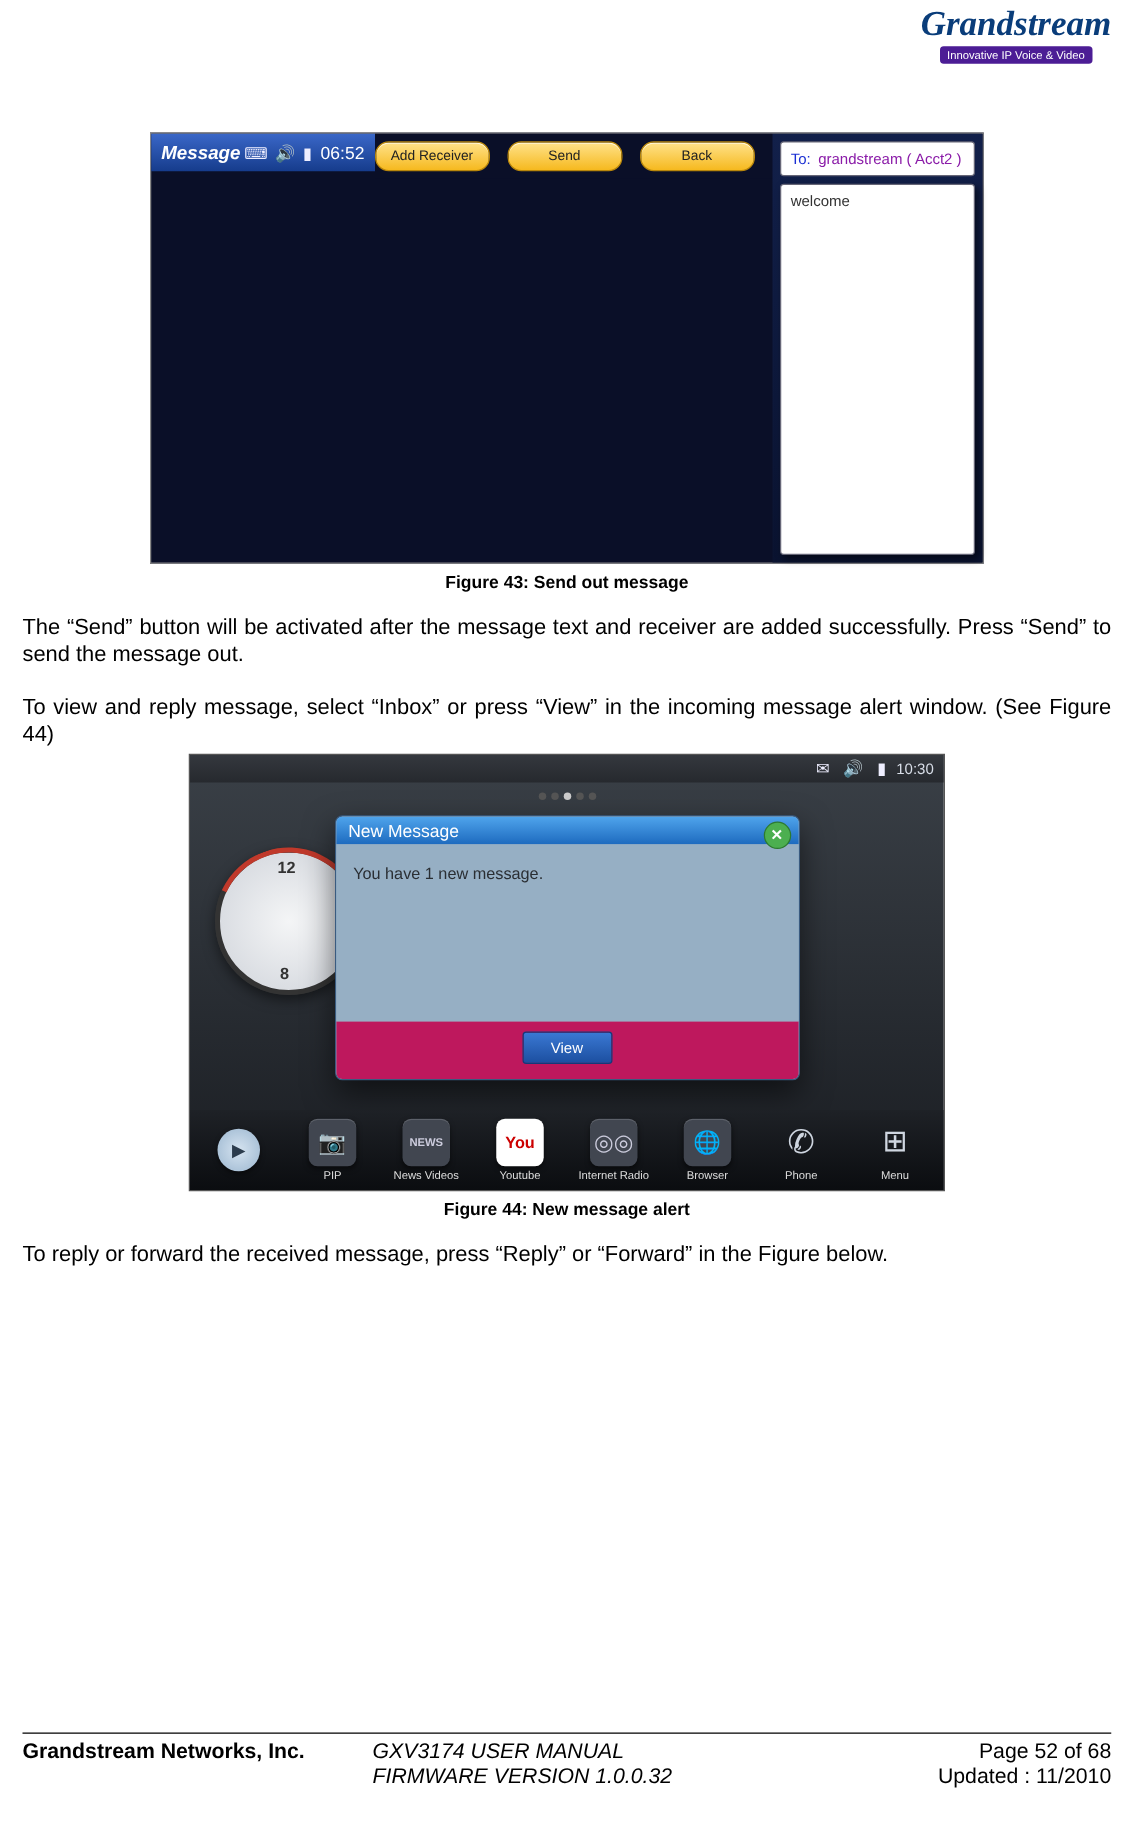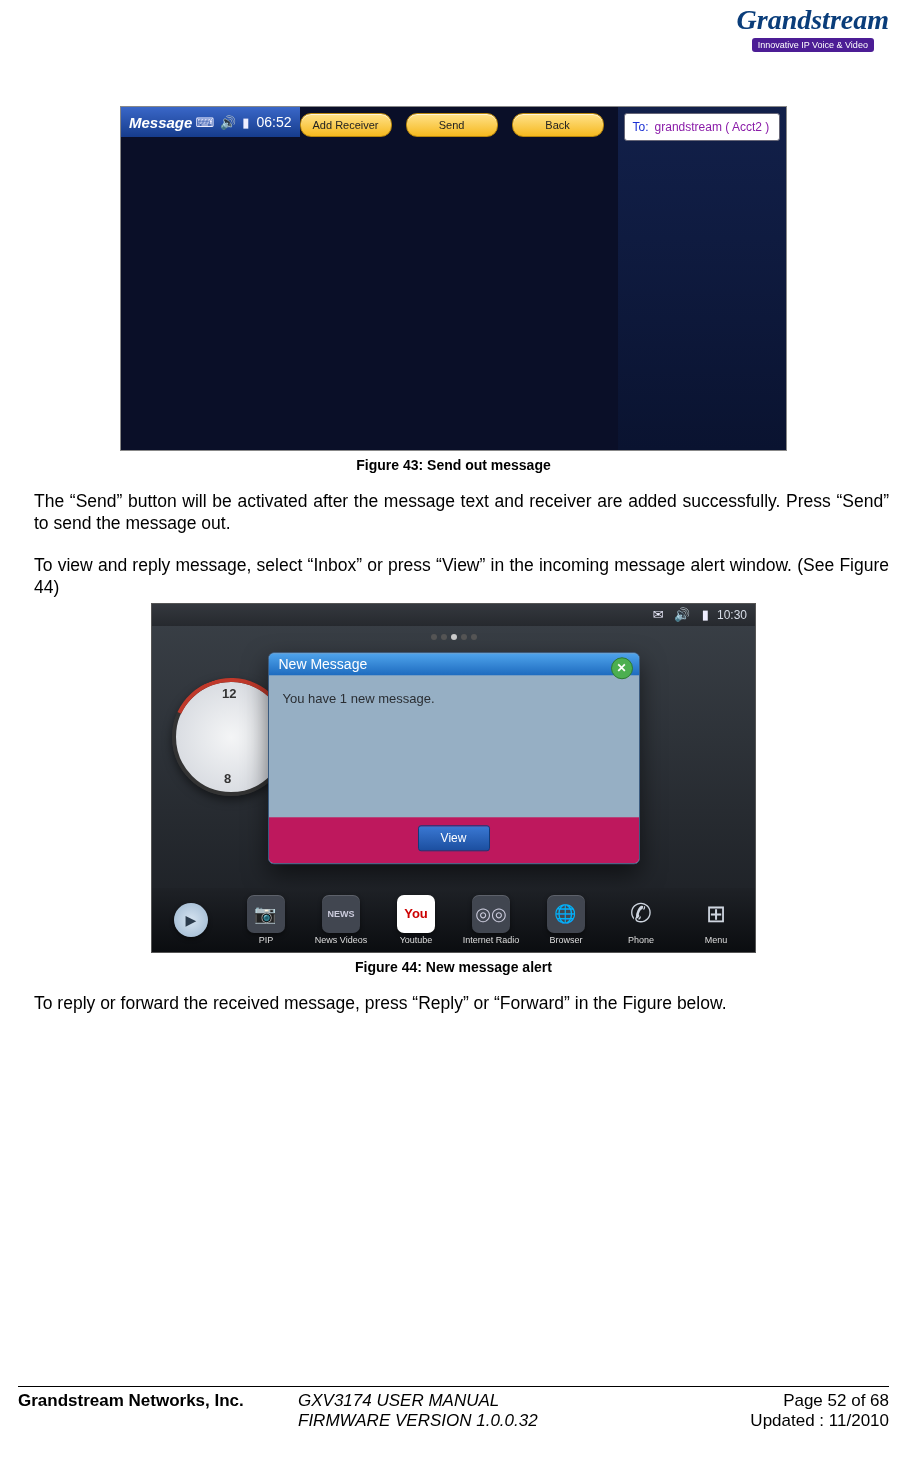--- a/index.html
+++ b/index.html
@@ -135,21 +135,21 @@
   }
   .fig-caption {
     text-align:center;
     font-size:14px;
     font-weight:bold;
     margin: 2px auto 18px auto;
   }
   .para {
     font-size: 17.5px;
     line-height: 1.25;
-    margin: 0 0 20px 16px;
+    margin: 0 0 20px 0;
     text-align: justify;
   }
 
   
   .fig44 {
     width: 605px;
     height: 350px;
     margin: 2px auto 4px auto;
     box-sizing:border-box;
     background: linear-gradient(#3a4047, #1a1d22);
@@ -332,20 +332,21 @@
       <div class="fig43-buttonbar">
         <div class="pill-btn">Add Receiver</div>
         <div class="pill-btn">Send</div>
         <div class="pill-btn">Back</div>
       </div>
       <div class="fig43-body">
         <div class="to-row">
           <span class="to-label">To:</span>
           <span class="to-value">grandstream ( Acct2 )</span>
         </div>
+        <div class="compose-area">welcome</div>
       </div>
     </div>
     <div class="fig-caption">Figure 43: Send out message</div>
   </div>
 
   <p class="para">The “Send” button will be activated after the message text and receiver are added successfully. Press “Send” to send the message out.</p>
   <p class="para" style="margin-bottom:2px">To view and reply message, select “Inbox” or press “View” in the incoming message alert window. (See Figure 44)</p>
 
   <div class="figure-center">
     <div class="fig44">

